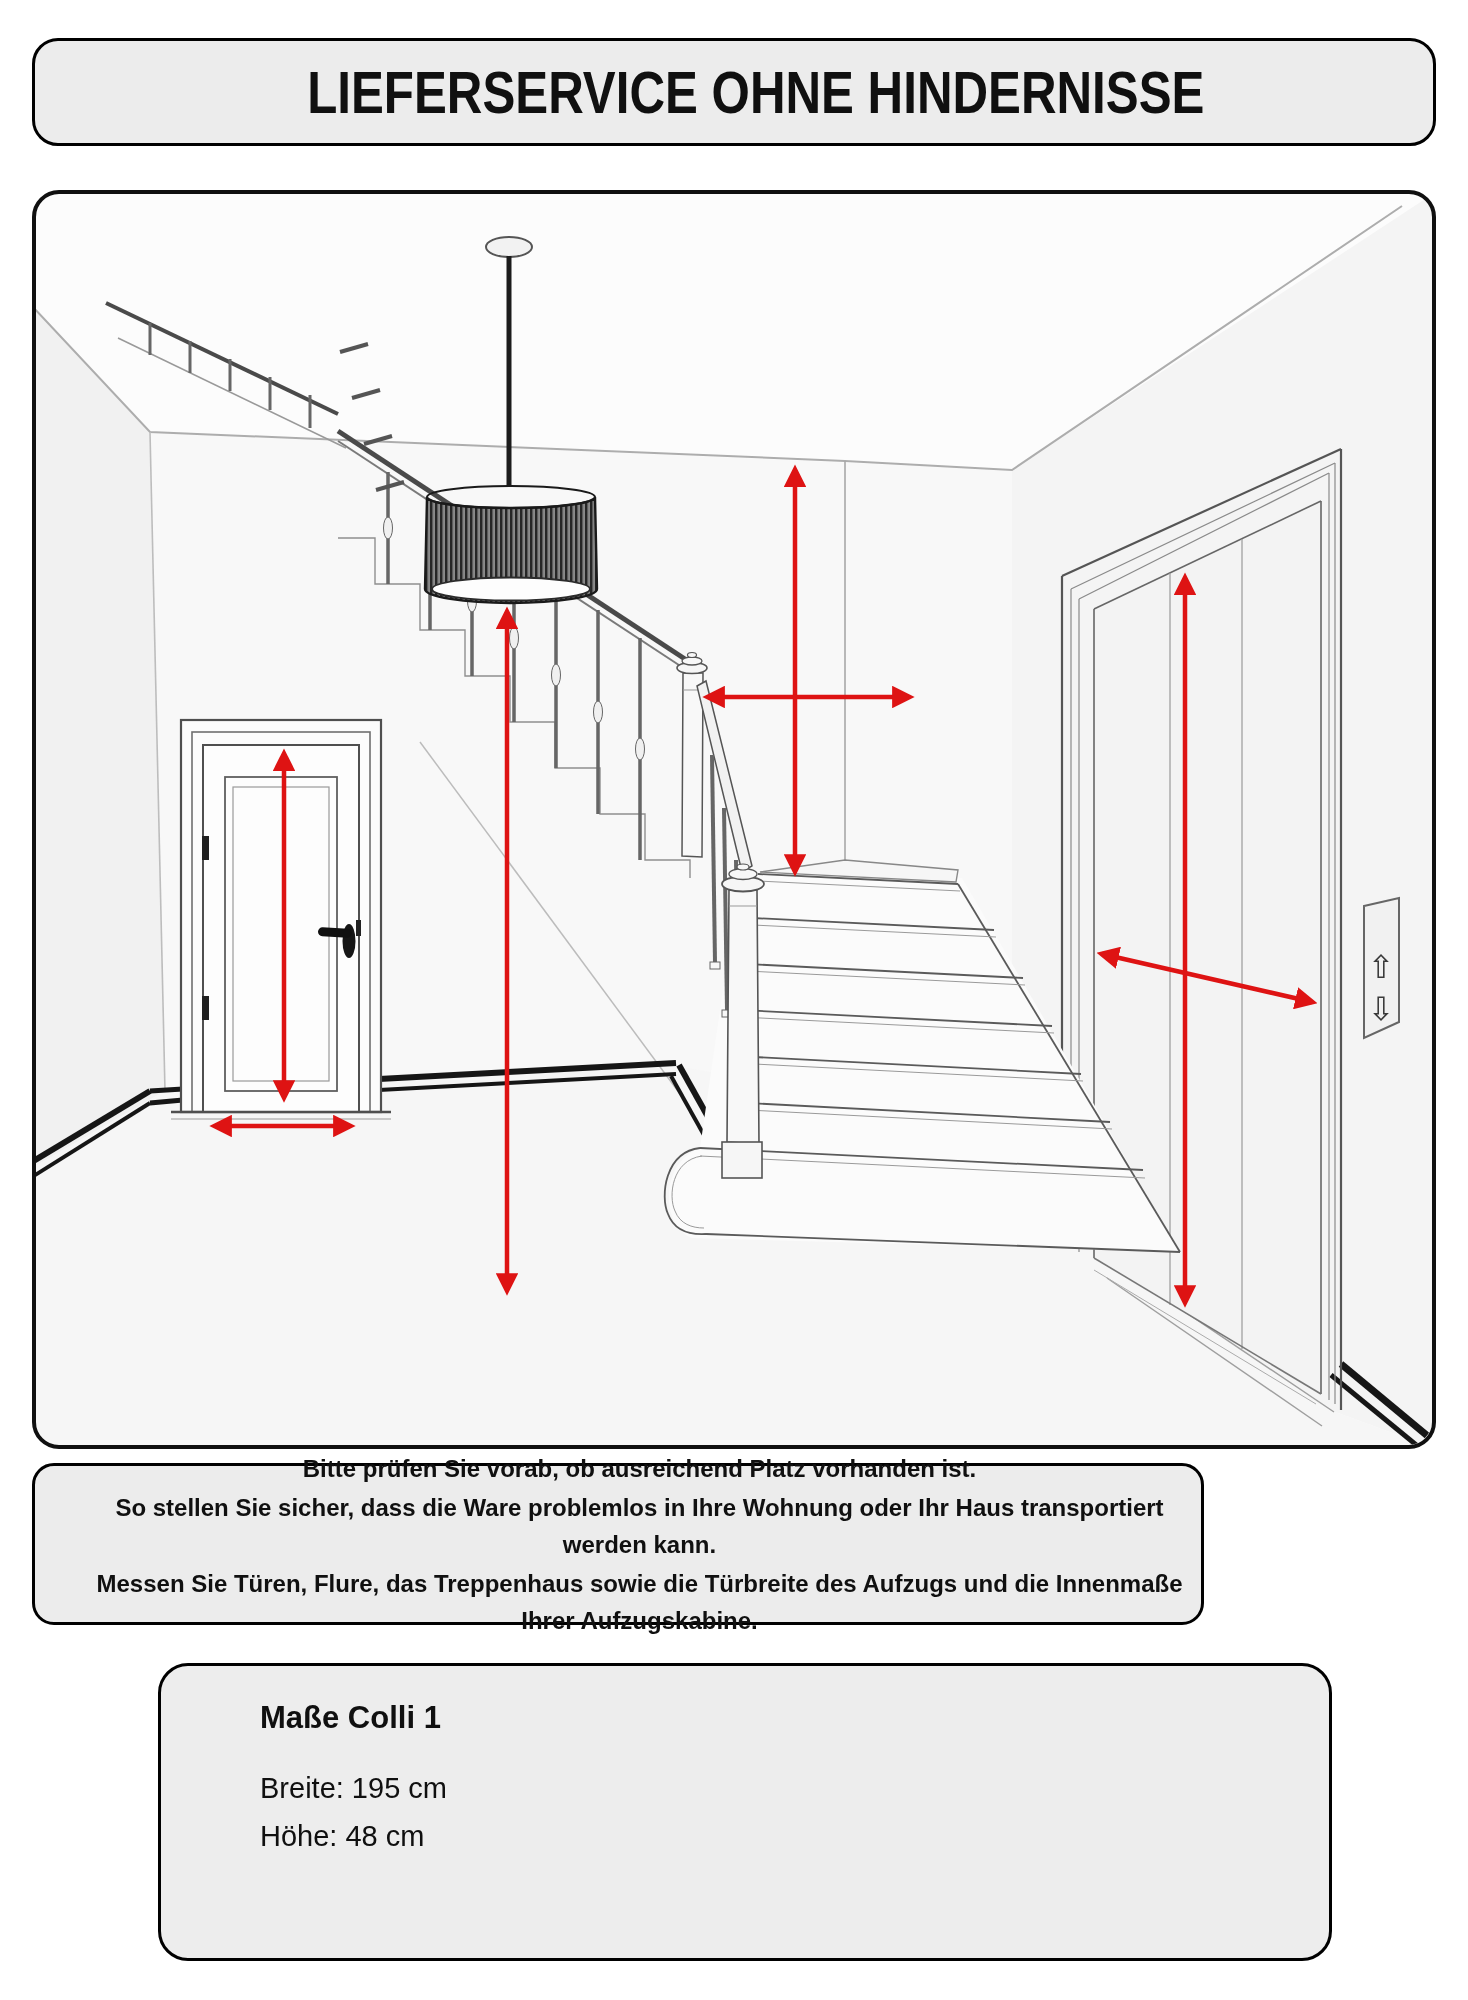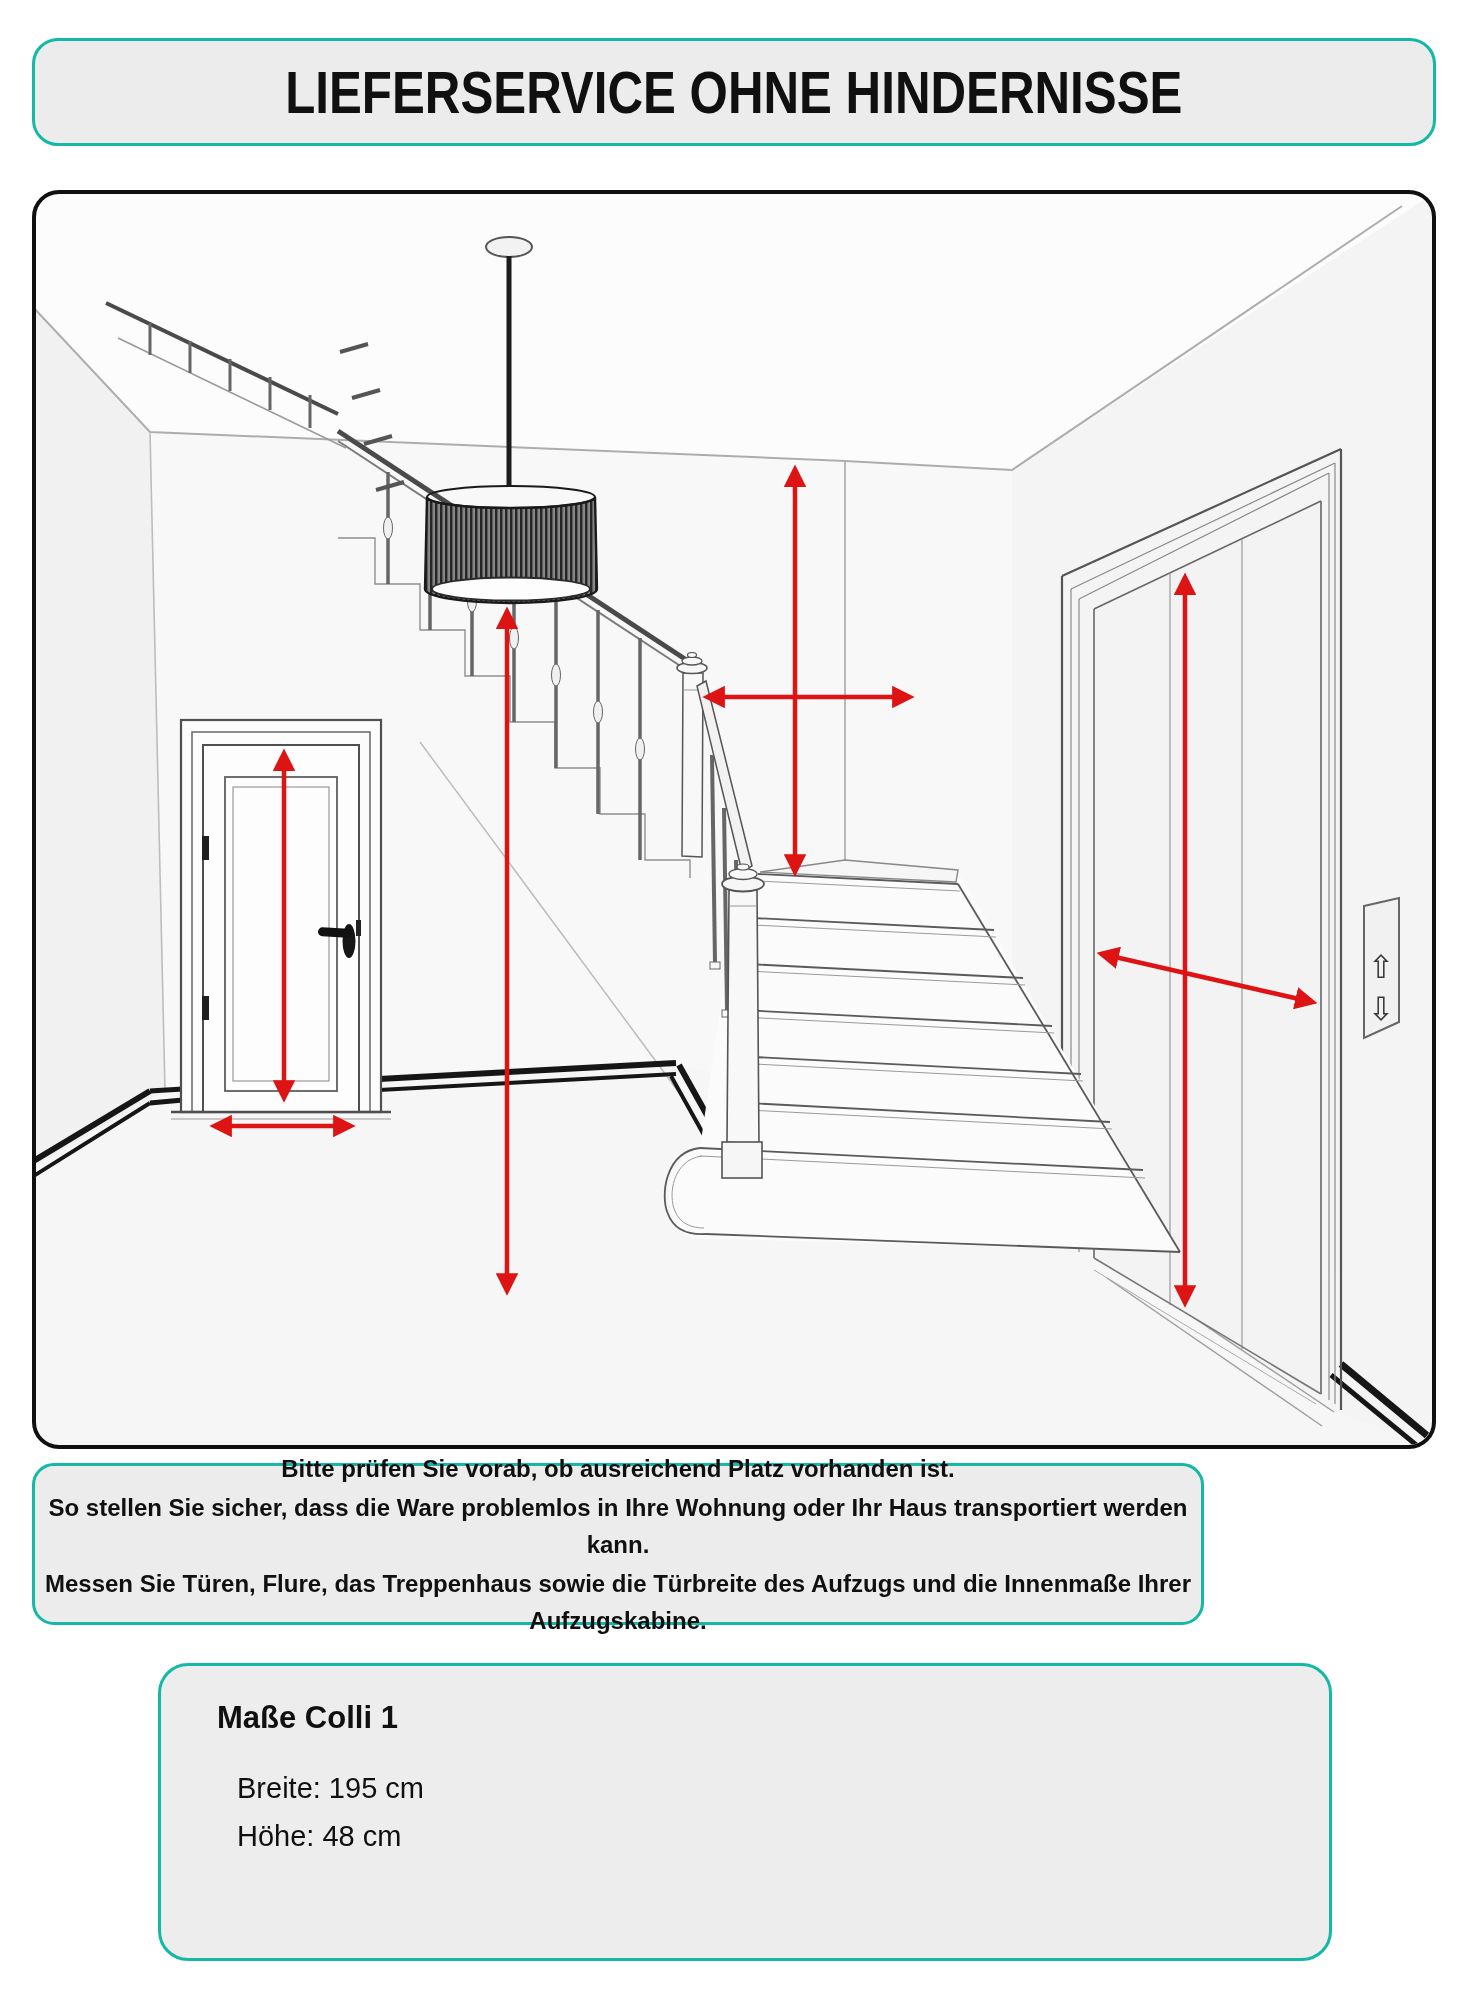--- a/index.html
+++ b/index.html
@@ -1,36 +1,36 @@
 <!DOCTYPE html>
 <html style="--accent: #de1313;"><head>
 <meta charset="utf-8">
 <style>
   html,body{margin:0;padding:0;background:#ffffff;}
   body{font-family:"Liberation Sans", sans-serif;color:#101010;}
   .page{position:relative;width:1468px;height:2000px;background:#ffffff;overflow:hidden;}
 
-  .box{position:absolute;background:#ececec;border:3px solid #14b8a6;box-sizing:border-box;}
+  .box{position:absolute;background:#ececec;border:3px solid #000000;box-sizing:border-box;padding-left:43px;}
 
   .title-banner{left:32px;top:38px;width:1404px;height:108px;border-radius:26px;
     display:flex;align-items:center;justify-content:center;}
   .title-banner .t{font-size:56px;font-weight:700;letter-spacing:0px;white-space:nowrap;
     transform:scale(0.88,1.06);}
 
   .panel{position:absolute;left:32px;top:190px;width:1404px;height:1259px;}
   .panel svg{position:absolute;left:0;top:0;}
 
   .notice-box{left:32px;top:1463px;width:1172px;height:162px;border-radius:22px;
     display:flex;flex-direction:column;align-items:center;justify-content:center;gap:2px;}
   .notice-box p{margin:0;font-size:24px;font-weight:700;line-height:37px;text-align:center;}
 
   .package-box{left:158px;top:1663px;width:1174px;height:298px;border-radius:30px;background:#ededed;}
   .package-box h2{margin:34px 0 0 56px;font-size:31px;font-weight:700;}
   .package-box .dims{margin:28px 0 0 56px;}
-  .package-box .dims div{font-size:29px;font-weight:400;line-height:48px;margin-left:20px;}
+  .package-box .dims div{font-size:29px;font-weight:400;line-height:48px;}
 
   .lift-glyph{font-family:"DejaVu Sans", sans-serif;}
 </style>
 </head>
 <body>
 
 <div class="page">
 
   <div class="box title-banner">
     <div class="t">LIEFERSERVICE OHNE HINDERNISSE</div>

